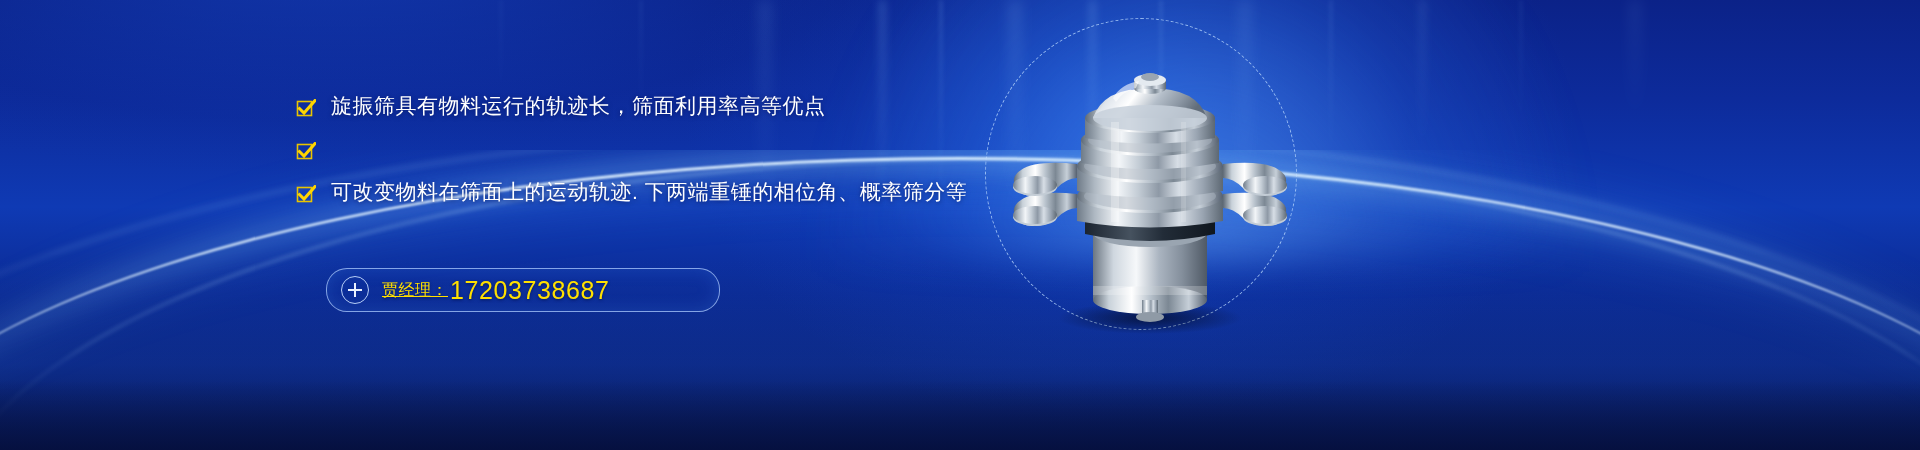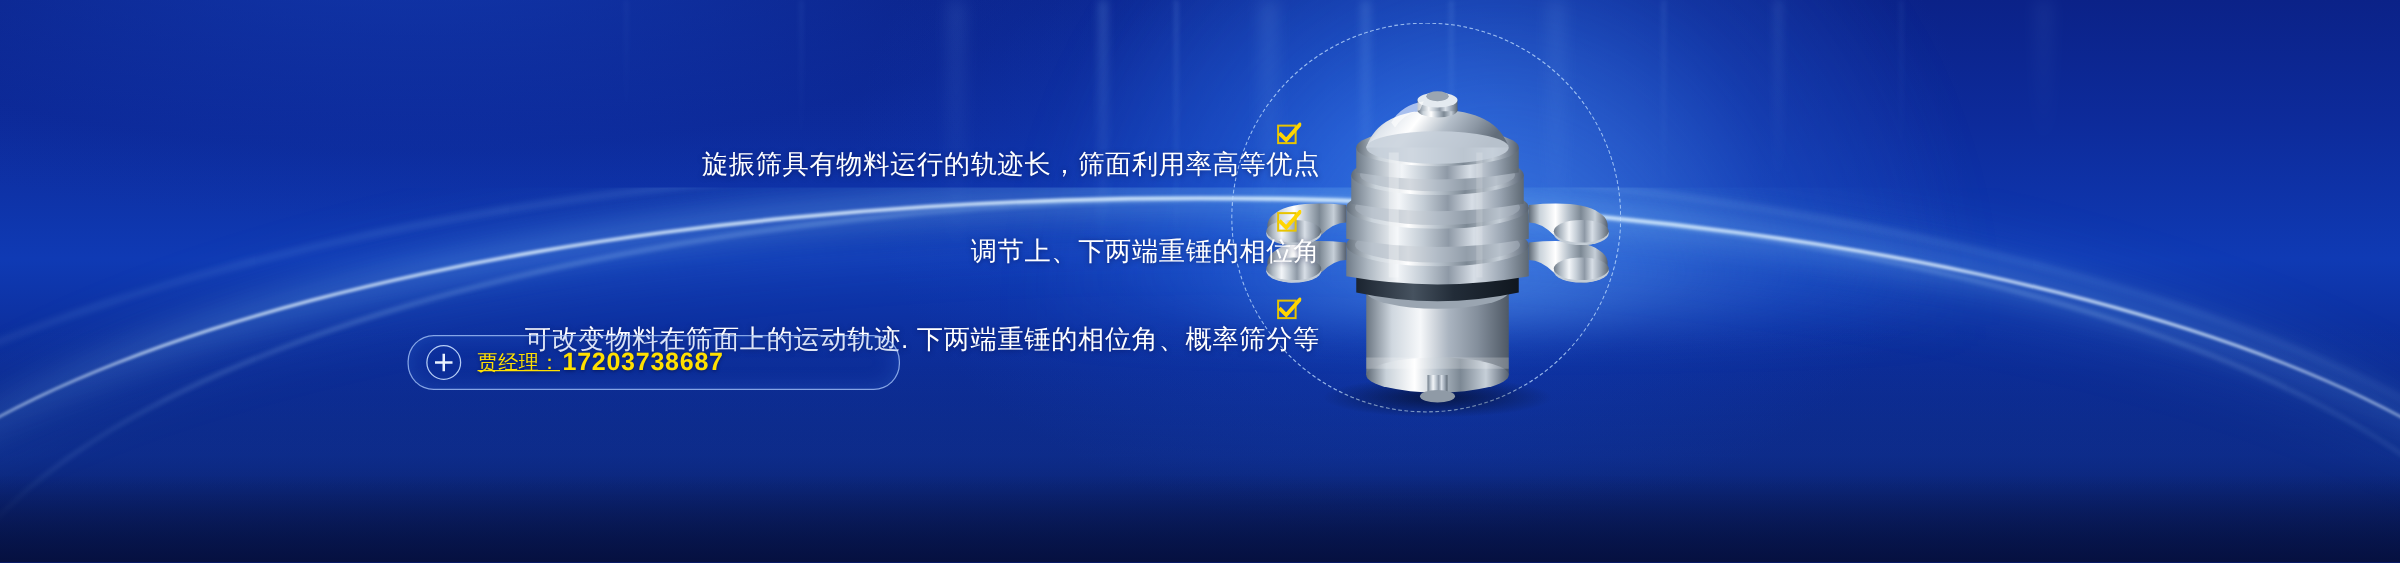--- a/index.html
+++ b/index.html
@@ -91,21 +91,21 @@
     background:linear-gradient(180deg, rgba(30,90,200,0) 0%, rgba(25,70,175,0.25) 55%, rgba(10,30,95,0.65) 100%);
   }
 
   .bottomdark{
     position:absolute;left:0;bottom:0;width:1920px;height:70px;
     background:linear-gradient(180deg, rgba(6,18,70,0) 0%, rgba(5,14,58,0.85) 100%);
   }
 
   
   .content{position:absolute;left:296px;top:92px;width:760px;}
-  .bullet{display:flex;align-items:flex-end;margin-bottom:16px;flex-direction:column;}
+  .bullet{display:flex;align-items:center;margin-bottom:16px;}
   .tick{
     width:20px;height:20px;flex:0 0 20px;margin-top:6px;margin-right:15px;position:relative;
   }
   .tick svg{display:block;}
   .btext{
     color:#ffffff;font-size:21px;line-height:28px;letter-spacing:.5px;
     text-shadow:0 1px 4px rgba(0,10,60,0.55);white-space:nowrap;
   }
 
   
@@ -121,21 +121,21 @@
     width:26px;height:26px;margin-left:14px;margin-right:13px;flex:0 0 26px;
     border:1px solid rgba(200,222,255,0.9);border-radius:50%;
     position:relative;
   }
   .plus-ico:before,.plus-ico:after{
     content:"";position:absolute;background:#eaf2ff;
   }
   .plus-ico:before{left:6px;top:12px;width:14px;height:2px;}
   .plus-ico:after{left:12px;top:6px;width:2px;height:14px;}
   .pname{color:#ffe000;font-size:16px;letter-spacing:.5px;text-shadow:0 1px 3px rgba(0,10,60,.6);text-decoration:underline;}
-  .pnum{color:#ffe000;font-size:20px;font-weight:bold;letter-spacing:.6px;margin-left:2px;
+  .pnum{color:#ffe000;font-size:25px;font-weight:normal;letter-spacing:.6px;margin-left:2px;
         text-shadow:0 1px 3px rgba(0,10,60,.6);}
 
   
   .machine-wrap{position:absolute;left:985px;top:18px;width:330px;height:330px;}
   .dashring{
     position:absolute;left:0;top:0;width:310px;height:310px;border-radius:50%;
     border:1px dashed rgba(190,220,255,0.75);
   }
   .machine{position:absolute;left:0;top:0;}
 </style>
@@ -297,21 +297,20 @@
       <span class="btext">旋振筛具有物料运行的轨迹长，筛面利用率高等优点</span>
     </div>
 
     <div class="bullet">
       <span class="tick">
         <svg width="20" height="20" viewBox="0 0 20 20">
           <rect x="1.5" y="2.5" width="14" height="14" fill="none" stroke="#e8c400" stroke-width="1.6"></rect>
           <path d="M3.5 9.5 L8 14 L19 1.5" fill="none" stroke="#ffd500" stroke-width="3" stroke-linecap="square"></path>
         </svg>
       </span>
-      <span class="btext">调节上、下两端重锤的相位角</span>
     </div>
 
     <div class="bullet">
       <span class="tick">
         <svg width="20" height="20" viewBox="0 0 20 20">
           <rect x="1.5" y="2.5" width="14" height="14" fill="none" stroke="#e8c400" stroke-width="1.6"></rect>
           <path d="M3.5 9.5 L8 14 L19 1.5" fill="none" stroke="#ffd500" stroke-width="3" stroke-linecap="square"></path>
         </svg>
       </span>
       <span class="btext">可改变物料在筛面上的运动轨迹. 下两端重锤的相位角、概率筛分等</span>

